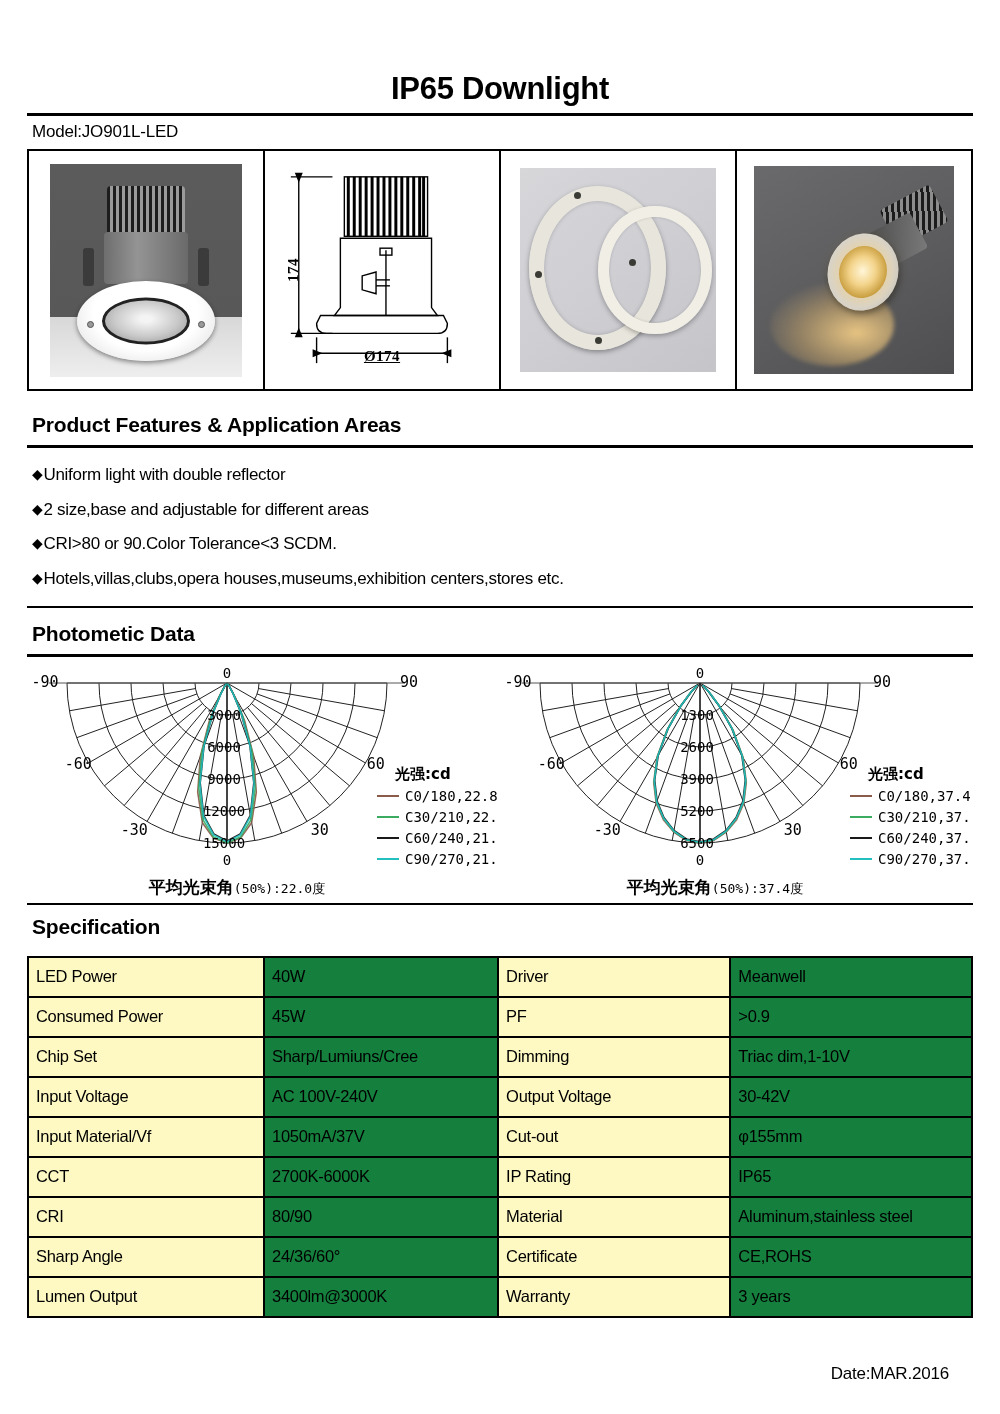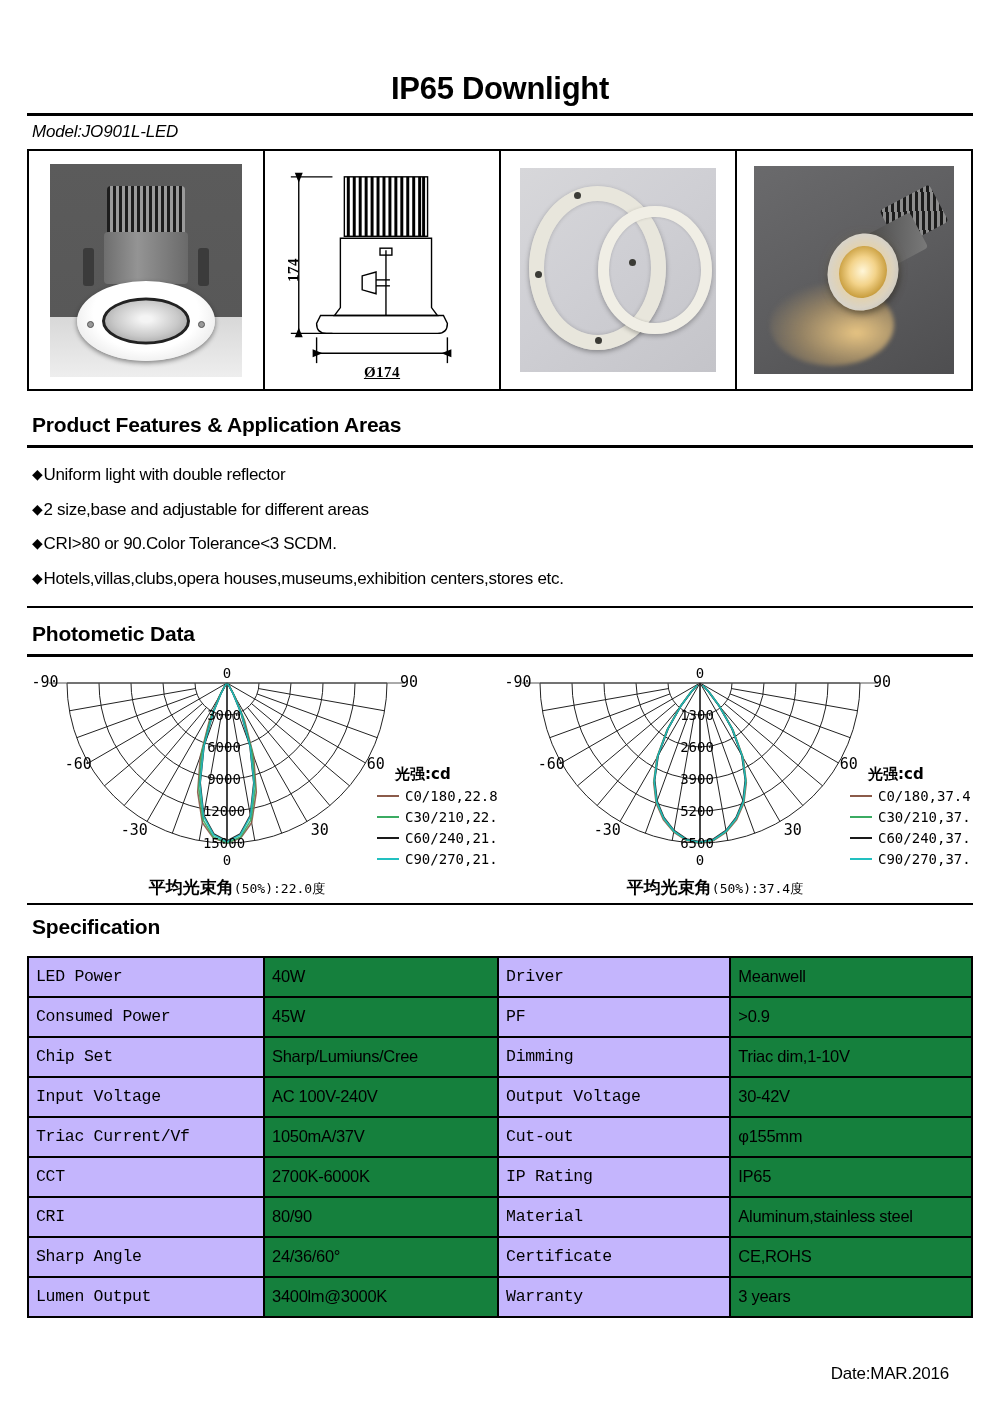--- a/index.html
+++ b/index.html
@@ -36,21 +36,20 @@
     border-top: 3px solid #000;
     margin-top: 7px;
   }
   .rule-med {
     border-top: 2px solid #000;
   }
   .model-line {
     font-size: 17px;
     padding: 6px 0 7px 5px;
     letter-spacing: -0.2px;
-    font-style: italic;
   }
 
   
   .img-strip {
     border: 2px solid #000;
     height: 242px;
     display: flex;
     box-sizing: border-box;
   }
   .img-cell {
@@ -134,21 +133,21 @@
     font-size: 15px;
     font-weight: bold;
     letter-spacing: 0.5px;
   }
   .dim-v {
     left: 8px; top: 50%;
     transform: translateY(-50%) rotate(-90deg);
     transform-origin: center;
   }
   .dim-h {
-    left: 50%; bottom: 0;
+    left: 50%; bottom: 16px;
     transform: translateX(-50%);
     text-decoration: underline;
   }
 
   
   .p3-bg {
     position: absolute; left: 5%; top: 4%;
     width: 90%; height: 92%;
     background: linear-gradient(140deg,#d7d7da,#cfcfd4 45%,#c4c4c9);
   }
@@ -288,21 +287,21 @@
   table.spec td {
     border: 2px solid #000;
     height: 38px;
     font-size: 16.5px;
     padding: 0 7px;
     letter-spacing: -0.3px;
     vertical-align: middle;
     white-space: nowrap;
     overflow: hidden;
   }
-  td.lbl { background: #c4b5fd; font-family: Liberation Mono, monospace; }
+  td.lbl { background: #fef9c3; }
   td.val { background: #15803d; }
   col.c1 { width: 25.0%; }
   col.c2 { width: 24.8%; }
   col.c3 { width: 24.6%; }
   col.c4 { width: 25.6%; }
 
   .footer-date {
     text-align: right;
     font-size: 17px;
     padding: 46px 24px 0 0;
@@ -593,21 +592,21 @@
             <td class="lbl">Dimming</td>
             <td class="val">Triac dim,1-10V</td>
           </tr>
           <tr>
             <td class="lbl">Input Voltage</td>
             <td class="val">AC 100V-240V</td>
             <td class="lbl">Output Voltage</td>
             <td class="val">30-42V</td>
           </tr>
           <tr>
-            <td class="lbl">Triac Current/Vf</td>
+            <td class="lbl">Input Material/Vf</td>
             <td class="val">1050mA/37V</td>
             <td class="lbl">Cut-out</td>
             <td class="val">φ155mm</td>
           </tr>
           <tr>
             <td class="lbl">CCT</td>
             <td class="val">2700K-6000K</td>
             <td class="lbl">IP Rating</td>
             <td class="val">IP65</td>
           </tr>

